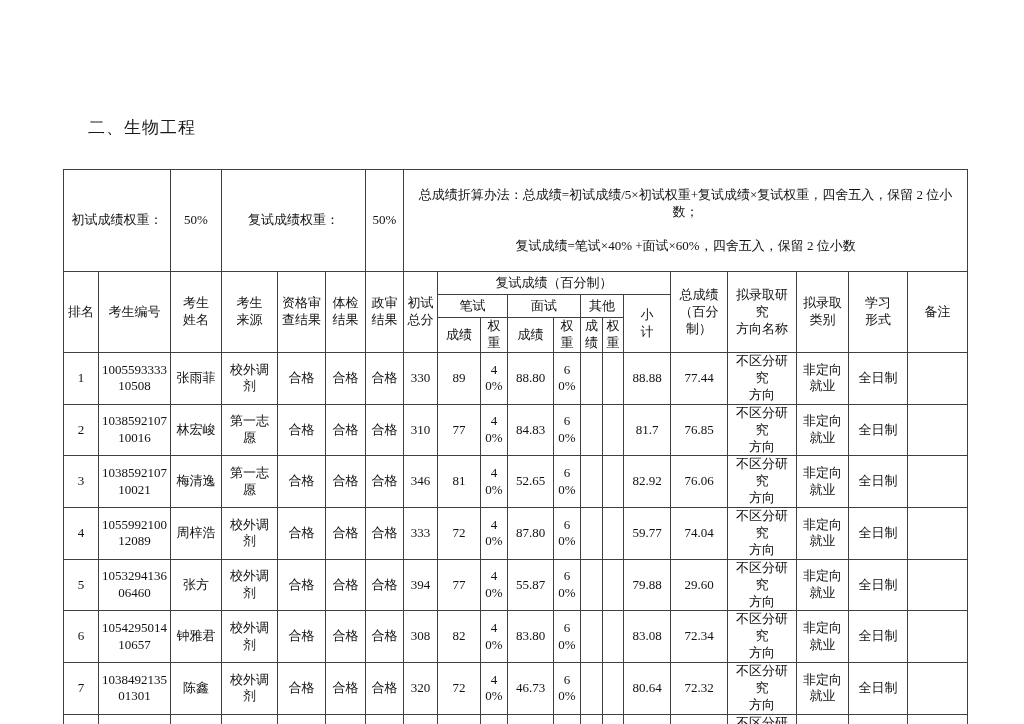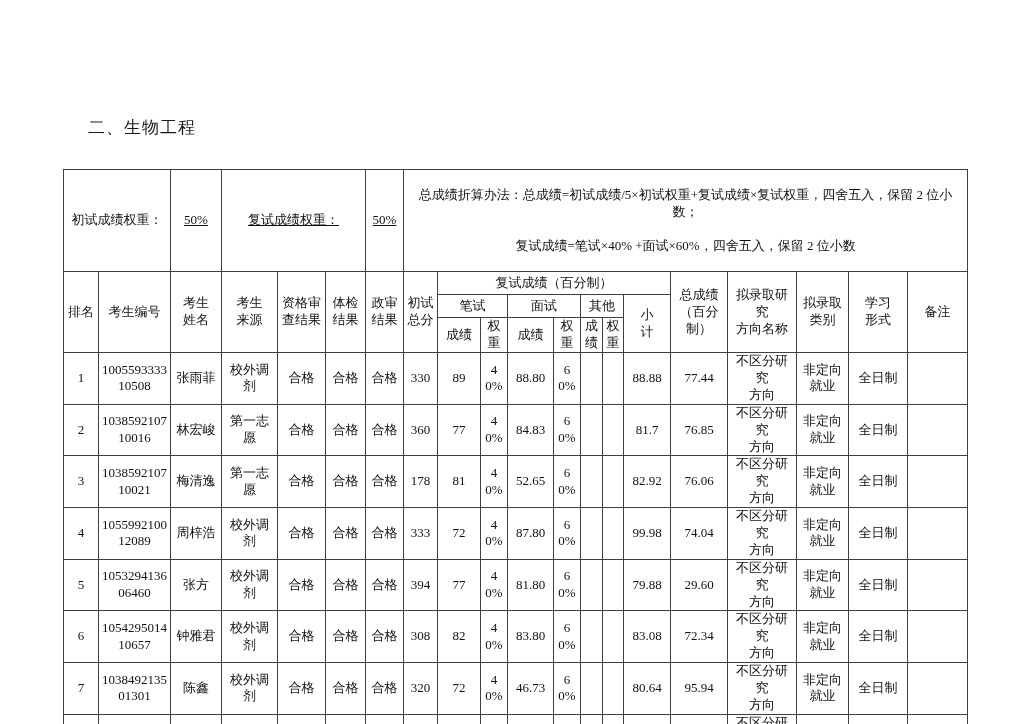--- a/index.html
+++ b/index.html
@@ -21,21 +21,21 @@
     border:1px solid #3f3f3f; text-align:center; vertical-align:middle;
     font-size:13px; line-height:1.3; padding:0 2px; color:#111;
     word-break:break-all; white-space:pre-line; overflow:hidden;
   }
   tr.r-weights { height:58px; }
   tr.r-ha { height:23px; }
   tr.r-hb { height:23px; }
   tr.r-hc { height:22px; }
   tr.r-data { height:40px; }
   td.lbl-left { text-align:left; padding-left:4px; font-size:14px; }
-  td.lbl { font-size:14px;text-decoration:underline; }
+  td.lbl { font-size:14px; }
   td.formula {
     text-align:left; padding:2px 4px; font-size:13.5px; line-height:1.42;
     white-space:normal;
   }
   td.hd { font-size:12.5px; line-height:1.35; }
   td.sub { font-size:12px; padding:0 1px; }
   td.pct { font-size:12px;margin-left:32px; }
   td.num { font-size:13px; line-height:1.3; padding:0 3px; }
   td.small-text { font-size:12.5px; }
 </style>
@@ -147,21 +147,21 @@
         <td></td>
       </tr>
       <tr class="r-data">
         <td>2</td>
         <td class="num">103859210710016</td>
         <td>林宏峻</td>
         <td>第一志愿</td>
         <td>合格</td>
         <td>合格</td>
         <td>合格</td>
-        <td>360</td>
+        <td>310</td>
         <td>77</td>
         <td class="pct">40%</td>
         <td>84.83</td>
         <td class="pct">60%</td>
         <td></td>
         <td class="pct"></td>
         <td>81.7</td>
         <td>76.85</td>
         <td class="small-text">不区分研究
 方向</td>
@@ -171,21 +171,21 @@
         <td></td>
       </tr>
       <tr class="r-data">
         <td>3</td>
         <td class="num">103859210710021</td>
         <td>梅清逸</td>
         <td>第一志愿</td>
         <td>合格</td>
         <td>合格</td>
         <td>合格</td>
-        <td>178</td>
+        <td>346</td>
         <td>81</td>
         <td class="pct">40%</td>
         <td>52.65</td>
         <td class="pct">60%</td>
         <td></td>
         <td class="pct"></td>
         <td>82.92</td>
         <td>76.06</td>
         <td class="small-text">不区分研究
 方向</td>
@@ -202,41 +202,41 @@
         <td>合格</td>
         <td>合格</td>
         <td>合格</td>
         <td>333</td>
         <td>72</td>
         <td class="pct">40%</td>
         <td>87.80</td>
         <td class="pct">60%</td>
         <td></td>
         <td class="pct"></td>
-        <td>99.98</td>
+        <td>59.77</td>
         <td>74.04</td>
         <td class="small-text">不区分研究
 方向</td>
         <td class="small-text">非定向
 就业</td>
         <td>全日制</td>
         <td></td>
       </tr>
       <tr class="r-data">
         <td>5</td>
         <td class="num">105329413606460</td>
         <td>张方</td>
         <td>校外调剂</td>
         <td>合格</td>
         <td>合格</td>
         <td>合格</td>
         <td>394</td>
         <td>77</td>
         <td class="pct">40%</td>
-        <td>81.80</td>
+        <td>55.87</td>
         <td class="pct">60%</td>
         <td></td>
         <td class="pct"></td>
         <td>79.88</td>
         <td>29.60</td>
         <td class="small-text">不区分研究
 方向</td>
         <td class="small-text">非定向
 就业</td>
         <td>全日制</td>
@@ -275,21 +275,21 @@
         <td>合格</td>
         <td>合格</td>
         <td>320</td>
         <td>72</td>
         <td class="pct">40%</td>
         <td>46.73</td>
         <td class="pct">60%</td>
         <td></td>
         <td class="pct"></td>
         <td>80.64</td>
-        <td>95.94</td>
+        <td>72.32</td>
         <td class="small-text">不区分研究
 方向</td>
         <td class="small-text">非定向
 就业</td>
         <td>全日制</td>
         <td></td>
       </tr>
       <tr class="r-data">
         <td>8</td>
         <td class="num">105599210005080</td>

